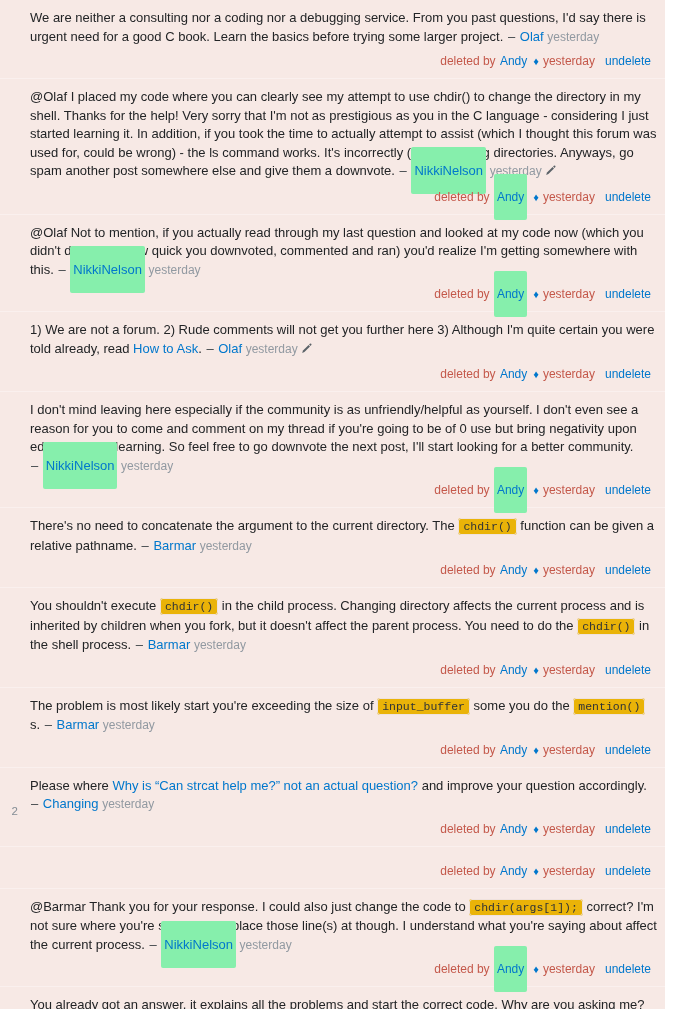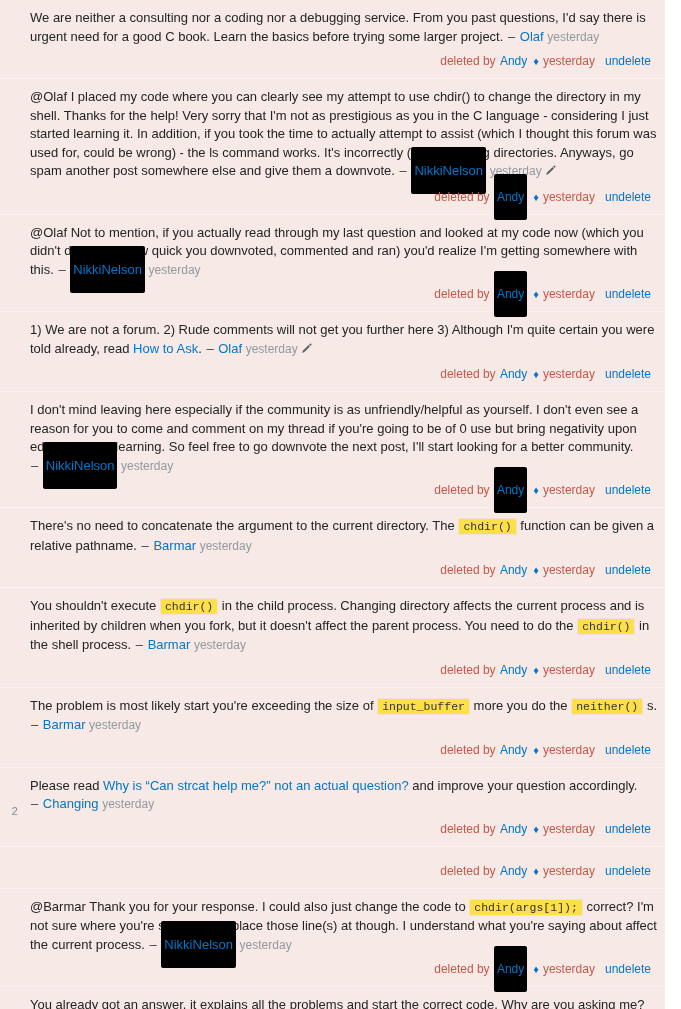--- a/index.html
+++ b/index.html
@@ -52,39 +52,39 @@
     line-height: 18.5px;
     color: #222426;
     word-wrap: break-word;
   }
 
   a.user, a.clink {
     color: #0077cc;
     text-decoration: none;
   }
   .user-hl {
-    background: #000000;
+    background: #86efac;
     padding: 16px 3px;
     border-radius: 2px;
   }
 
   .dash {
     color: #3b4045;
     padding: 0 1px;
   }
 
   .ts {
     color: #9199a1;
     font-size: 12px;
   }
 
   code.cspan {
     font-family: "Liberation Mono", "DejaVu Sans Mono", monospace;
     font-size: 11.5px;
-    background: #fde047;
+    background: #eab308;
     border: 1px solid #efe2de;
     border-radius: 3px;
     padding: 1px 4px;
     color: #2f3337;
     white-space: nowrap;
   }
 
   .pencil-icon {
     display: inline-block;
     vertical-align: -1px;
@@ -171,28 +171,28 @@
     <div class="comment-row">
       <div class="score-cell"></div>
       <div class="body-cell">
         <div class="comment-copy"><span>You shouldn't execute </span><code class="cspan">chdir()</code><span> in the child process. Changing directory affects the current process and is inherited by children when you fork, but it doesn't affect the parent process. You need to do the </span><code class="cspan">chdir()</code><span> in the shell process. </span><span class="nowrap"><span class="dash"> – </span><a class="user" href="#">Barmar</a> <span class="ts"> yesterday</span></span></div>
         <div class="del-line"><span class="delby">deleted by</span> <a class="user" href="#">Andy</a><span class="sep">♦</span><span class="ts-red">yesterday</span><a class="undelete" href="#">undelete</a></div>
       </div>
     </div>
     <div class="comment-row">
       <div class="score-cell"></div>
       <div class="body-cell">
-        <div class="comment-copy"><span>The problem is most likely start you're exceeding the size of </span><code class="cspan">input_buffer</code><span> more you do the </span><code class="cspan">neither()</code><span> s. </span><span class="nowrap"><span class="dash"> – </span><a class="user" href="#">Barmar</a> <span class="ts"> yesterday</span></span></div>
+        <div class="comment-copy"><span>The problem is most likely start you're exceeding the size of </span><code class="cspan">input_buffer</code><span> some you do the </span><code class="cspan">mention()</code><span> s. </span><span class="nowrap"><span class="dash"> – </span><a class="user" href="#">Barmar</a> <span class="ts"> yesterday</span></span></div>
         <div class="del-line"><span class="delby">deleted by</span> <a class="user" href="#">Andy</a><span class="sep">♦</span><span class="ts-red">yesterday</span><a class="undelete" href="#">undelete</a></div>
       </div>
     </div>
     <div class="comment-row">
       <div class="score-cell">2</div>
       <div class="body-cell">
-        <div class="comment-copy"><span>Please read </span><a class="clink" href="#">Why is “Can strcat help me?” not an actual question?</a><span> and improve your question accordingly. </span><span class="nowrap"><span class="dash"> – </span><a class="user" href="#">Changing</a> <span class="ts"> yesterday</span></span></div>
+        <div class="comment-copy"><span>Please where </span><a class="clink" href="#">Why is “Can strcat help me?” not an actual question?</a><span> and improve your question accordingly. </span><span class="nowrap"><span class="dash"> – </span><a class="user" href="#">Changing</a> <span class="ts"> yesterday</span></span></div>
         <div class="del-line"><span class="delby">deleted by</span> <a class="user" href="#">Andy</a><span class="sep">♦</span><span class="ts-red">yesterday</span><a class="undelete" href="#">undelete</a></div>
       </div>
     </div>
     <div class="comment-row">
       <div class="score-cell"></div>
       <div class="body-cell">
         <div class="del-line"><span class="delby">deleted by</span> <a class="user" href="#">Andy</a><span class="sep">♦</span><span class="ts-red">yesterday</span><a class="undelete" href="#">undelete</a></div>
       </div>
     </div>
     <div class="comment-row">

